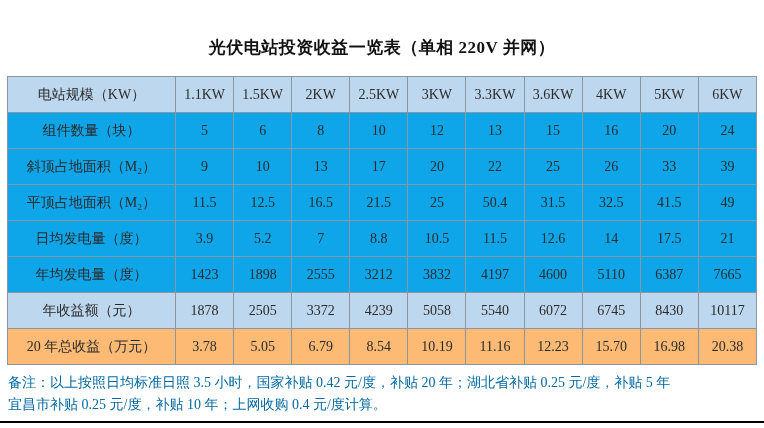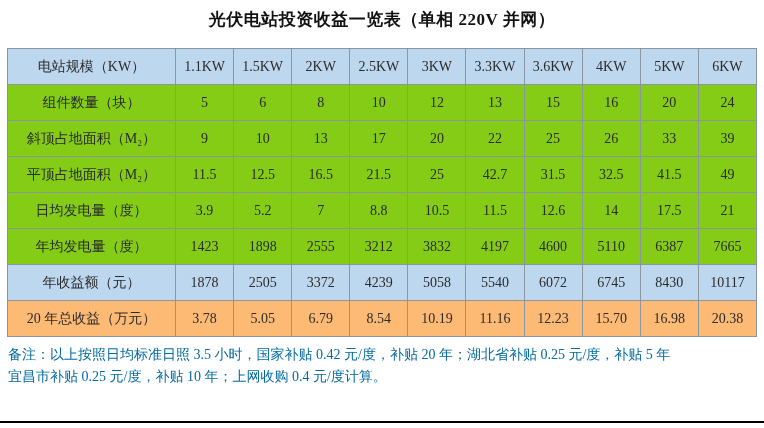--- a/index.html
+++ b/index.html
@@ -16,40 +16,41 @@
     background: #ffffff;
   }
   .doc-title {
     padding-top: 8px;
     height: 40px;
     text-align: center;
     font-size: 17px;
     font-weight: bold;
     color: #111111;
     letter-spacing: 0.5px;
+    margin-top: 28px;
   }
   table.pv-table {
     border-collapse: collapse;
     table-layout: fixed;
     width: 750px;
     margin-left: 7px;
   }
   table.pv-table td {
     border: 1px solid #8b96a3;
     height: 35px;
     text-align: center;
     vertical-align: middle;
     font-size: 14px;
     padding: 0 2px;
     overflow: hidden;
     white-space: nowrap;
   }
   td.label-cell { width: 163px; }
   tr.fill-blue td   { background: #BDD7EE; }
-  tr.fill-white td  { background: #84cc16; }
+  tr.fill-white td  { background: #0ea5e9; }
   tr.fill-orange td { background: #fdba74; }
   .footnote {
     margin: 7px 8px 0 8px;
     font-size: 14px;
     line-height: 22px;
     color: #0369a1;
   }
   .footnote div { white-space: nowrap; }
   .bottom-rule {
     position: absolute;
@@ -106,21 +107,21 @@
           <td>33</td>
           <td>39</td>
         </tr>
         <tr class="fill-white">
           <td class="label-cell">平顶占地面积（M₂）</td>
           <td>11.5</td>
           <td>12.5</td>
           <td>16.5</td>
           <td>21.5</td>
           <td>25</td>
-          <td>42.7</td>
+          <td>50.4</td>
           <td>31.5</td>
           <td>32.5</td>
           <td>41.5</td>
           <td>49</td>
         </tr>
         <tr class="fill-white">
           <td class="label-cell">日均发电量（度）</td>
           <td>3.9</td>
           <td>5.2</td>
           <td>7</td>

